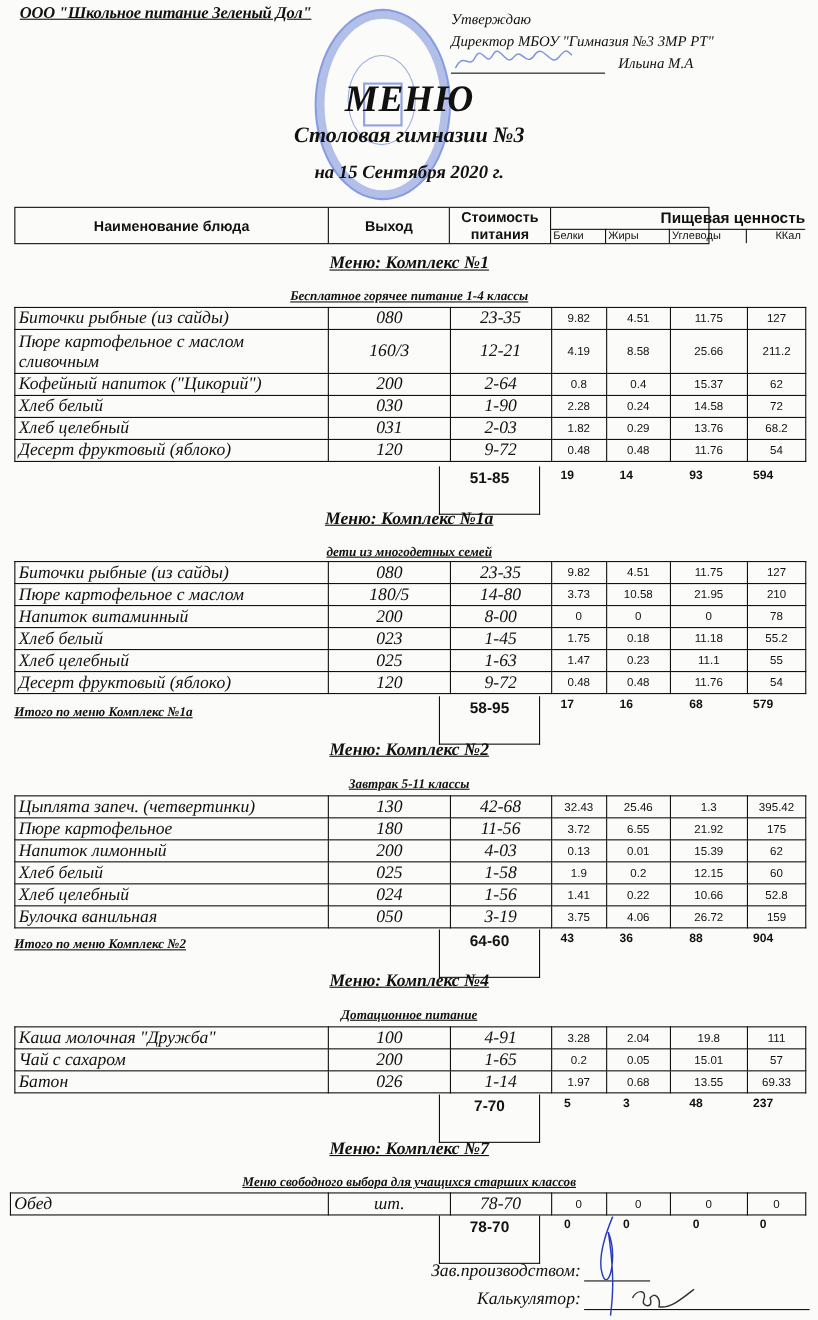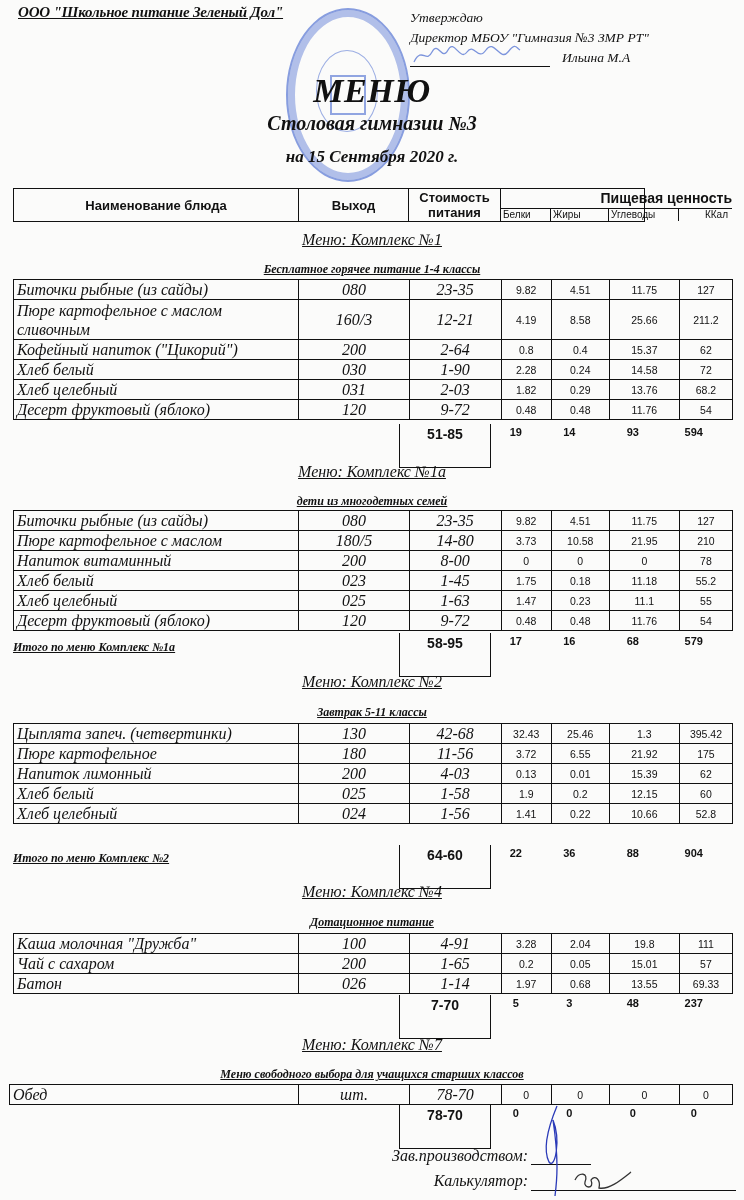--- a/index.html
+++ b/index.html
@@ -44,21 +44,21 @@
     font-family: Liberation Sans, sans-serif;
   }
   .hcell { position:absolute; top:0; height:100%; border-right: 1.5px solid #111; box-sizing:border-box; display:flex; align-items:center; justify-content:center; font-weight:bold; font-size:13px; }
   .h-name { left:0; width:285px; }
   .h-out { left:285px; width:110px; }
   .h-cost { left:395px; width:92px; flex-direction:column; line-height:15px; }
   .h-nut { left:487px; width:231px; border-right:none; display:block; }
   .h-nut .top { position:absolute; left:0; top:0; width:100%; height:19px; border-bottom:1.5px solid #111; text-align:right; font-size:14px; line-height:19px; font-weight:bold; }
   .h-nut .sub { position:absolute; top:19px; height:13px; font-size:10px; font-weight:normal; line-height:13px; border-right:1px solid #111; box-sizing:border-box; padding-left:2px; }
 
-  .sec-title { left:0; width:744px; text-align:center; font-size:16px; font-weight:normal; font-style:italic; }
+  .sec-title { left:0; width:744px; text-align:center; font-size:16px; font-weight:bold; font-style:italic; }
   .sec-title span, .sec-sub span { text-decoration: underline; }
   .sec-sub { left:0; width:744px; text-align:center; font-size:12px; font-weight:bold; font-style:italic; }
 
   table.menu {
     position:absolute; left:13px; width:720px; border-collapse:collapse; table-layout:fixed;
   }
   table.menu td {
     border: 1.5px solid #111; padding: 0 3px; height: 19px; vertical-align: middle; box-sizing:border-box;
   }
   td.name { width:285px; font-style:italic; font-size:16px; line-height:19px; text-align:left; white-space:nowrap; overflow:hidden; }
@@ -297,26 +297,35 @@
   </tr>
   <tr>
     <td class="name">Хлеб  целебный</td>
     <td class="out">024</td>
     <td class="cost">1-56</td>
     <td class="n">1.41</td>
     <td class="n">0.22</td>
     <td class="n">10.66</td>
     <td class="n">52.8</td>
   </tr>
+  <tr>
+    <td class="name">Булочка ванильная</td>
+    <td class="out">050</td>
+    <td class="cost">3-19</td>
+    <td class="n">3.75</td>
+    <td class="n">4.06</td>
+    <td class="n">26.72</td>
+    <td class="n">159</td>
+  </tr>
 </tbody>
   </table>
 <div class="total-label" style="top:851px">Итого по меню Комплекс №2</div>
 <div class="total-box" style="top:845px">64-60</div>
 <div class="total-vals" style="top:847px">
-  <div style="width:50px">22</div>
+  <div style="width:50px">43</div>
   <div style="width:58px">36</div>
   <div style="width:70px">88</div>
   <div style="width:53px">904</div>
 </div>
 
 <div class="abs sec-title" style="top:883px"><span>Меню: Комплекс №4</span></div>
 <div class="abs sec-sub" style="top:915px"><span>Дотационное питание</span></div>
 <table class="menu" style="top:933px">
   <tbody>
       <tr>

